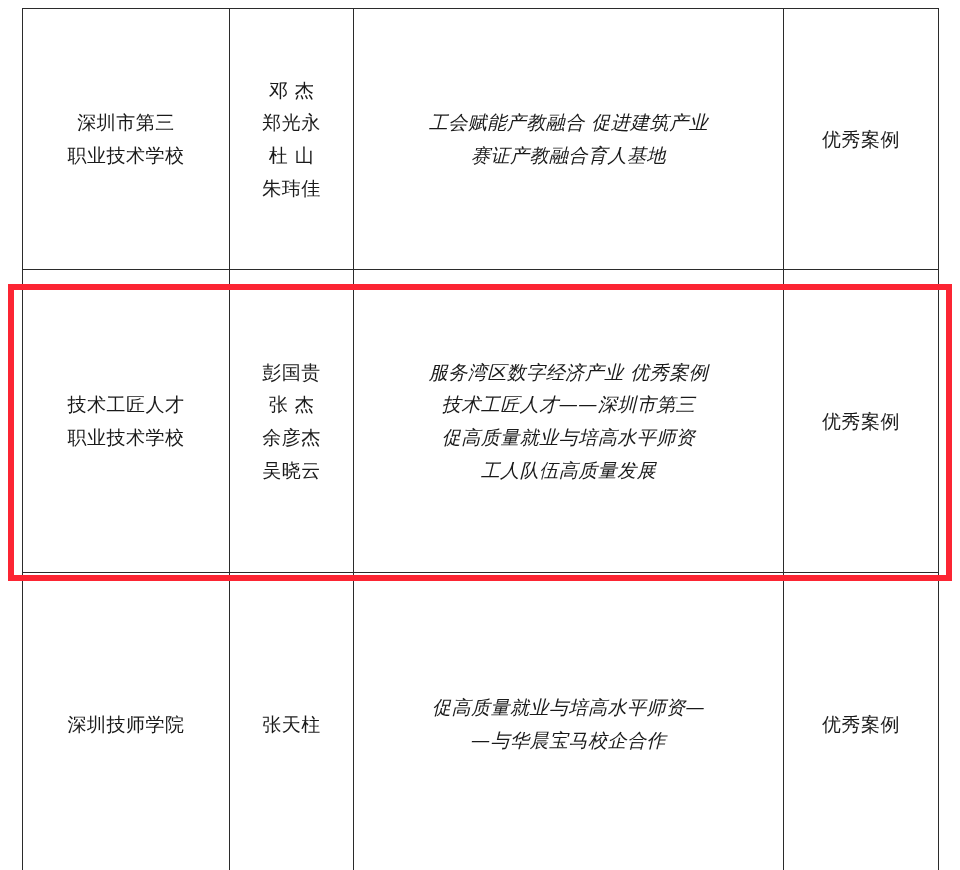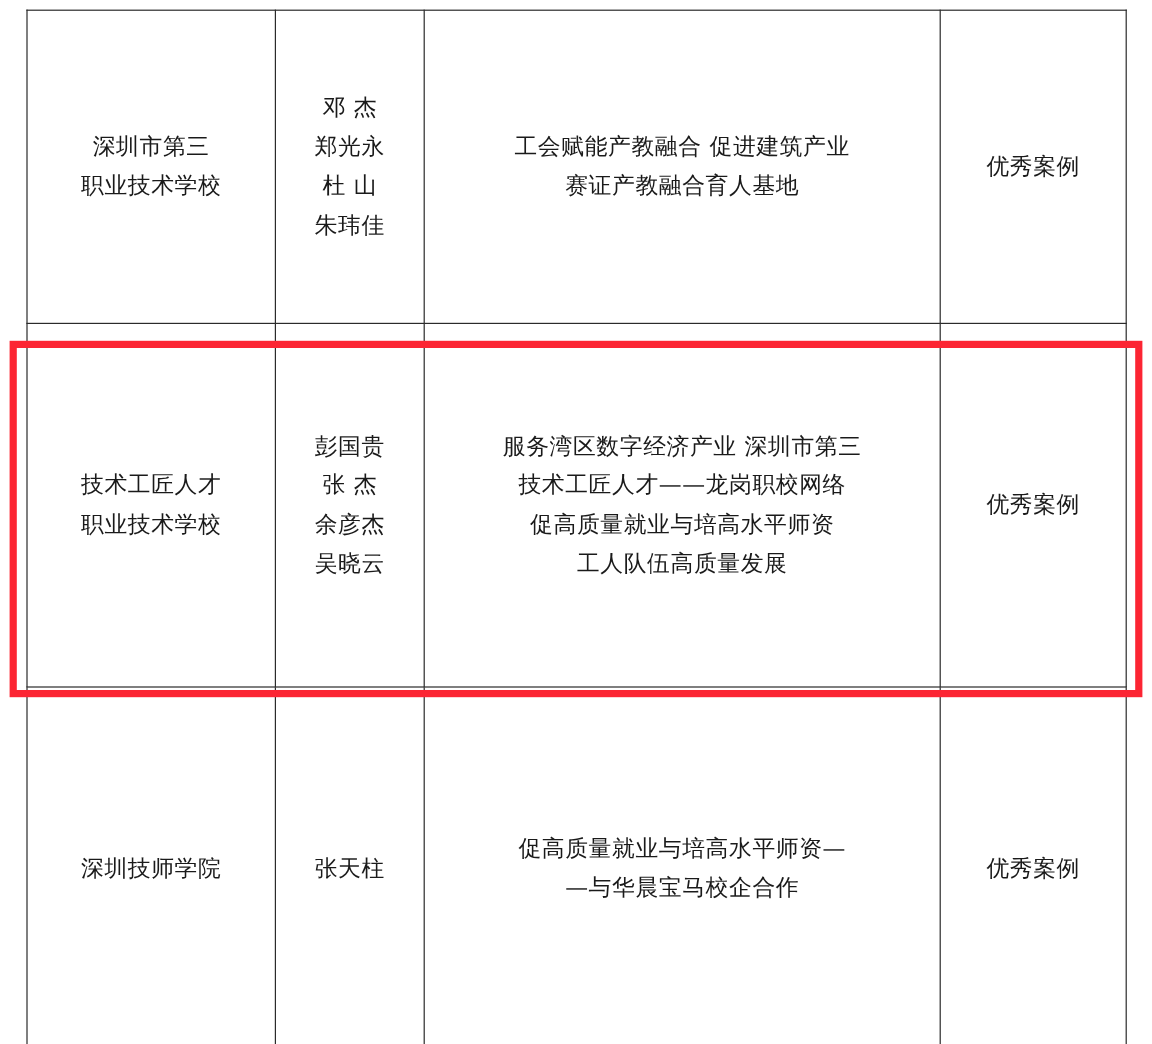--- a/index.html
+++ b/index.html
@@ -57,20 +57,21 @@
   .title-cell {
     text-align: left;
     font-size: 23.5px;
     line-height: 1.9;
     padding-left: 10px;
     padding-right: 4px;
   }
   .title-cell .ln {
     display: block;
     white-space: nowrap;
+    font-style: italic;
   }
   .award-cell {
     font-size: 23.5px;
     white-space: nowrap;
   }
   .row-tall td { height: 248px; }
   .row-mid td  { height: 290px; }
   .row-low td  { height: 290px; }
 
   
@@ -121,22 +122,22 @@
           <div>技术工匠人才</div>
           <div>职业技术学校</div>
         </td>
         <td class="names-cell">
           <span class="nm">彭国贵</span>
           <span class="nm">张 杰</span>
           <span class="nm">余彦杰</span>
           <span class="nm">吴晓云</span>
         </td>
         <td class="title-cell">
-          <span class="ln">服务湾区数字经济产业 深圳市第三</span>
-          <span class="ln">技术工匠人才——龙岗职校网络</span>
+          <span class="ln">服务湾区数字经济产业 优秀案例</span>
+          <span class="ln">技术工匠人才——深圳市第三</span>
           <span class="ln">促高质量就业与培高水平师资</span>
           <span class="ln">工人队伍高质量发展</span>
         </td>
         <td class="award-cell">优秀案例</td>
       </tr>
 
       <tr class="row-low">
         <td class="school-cell">
           <div>深圳技师学院</div>
         </td>

